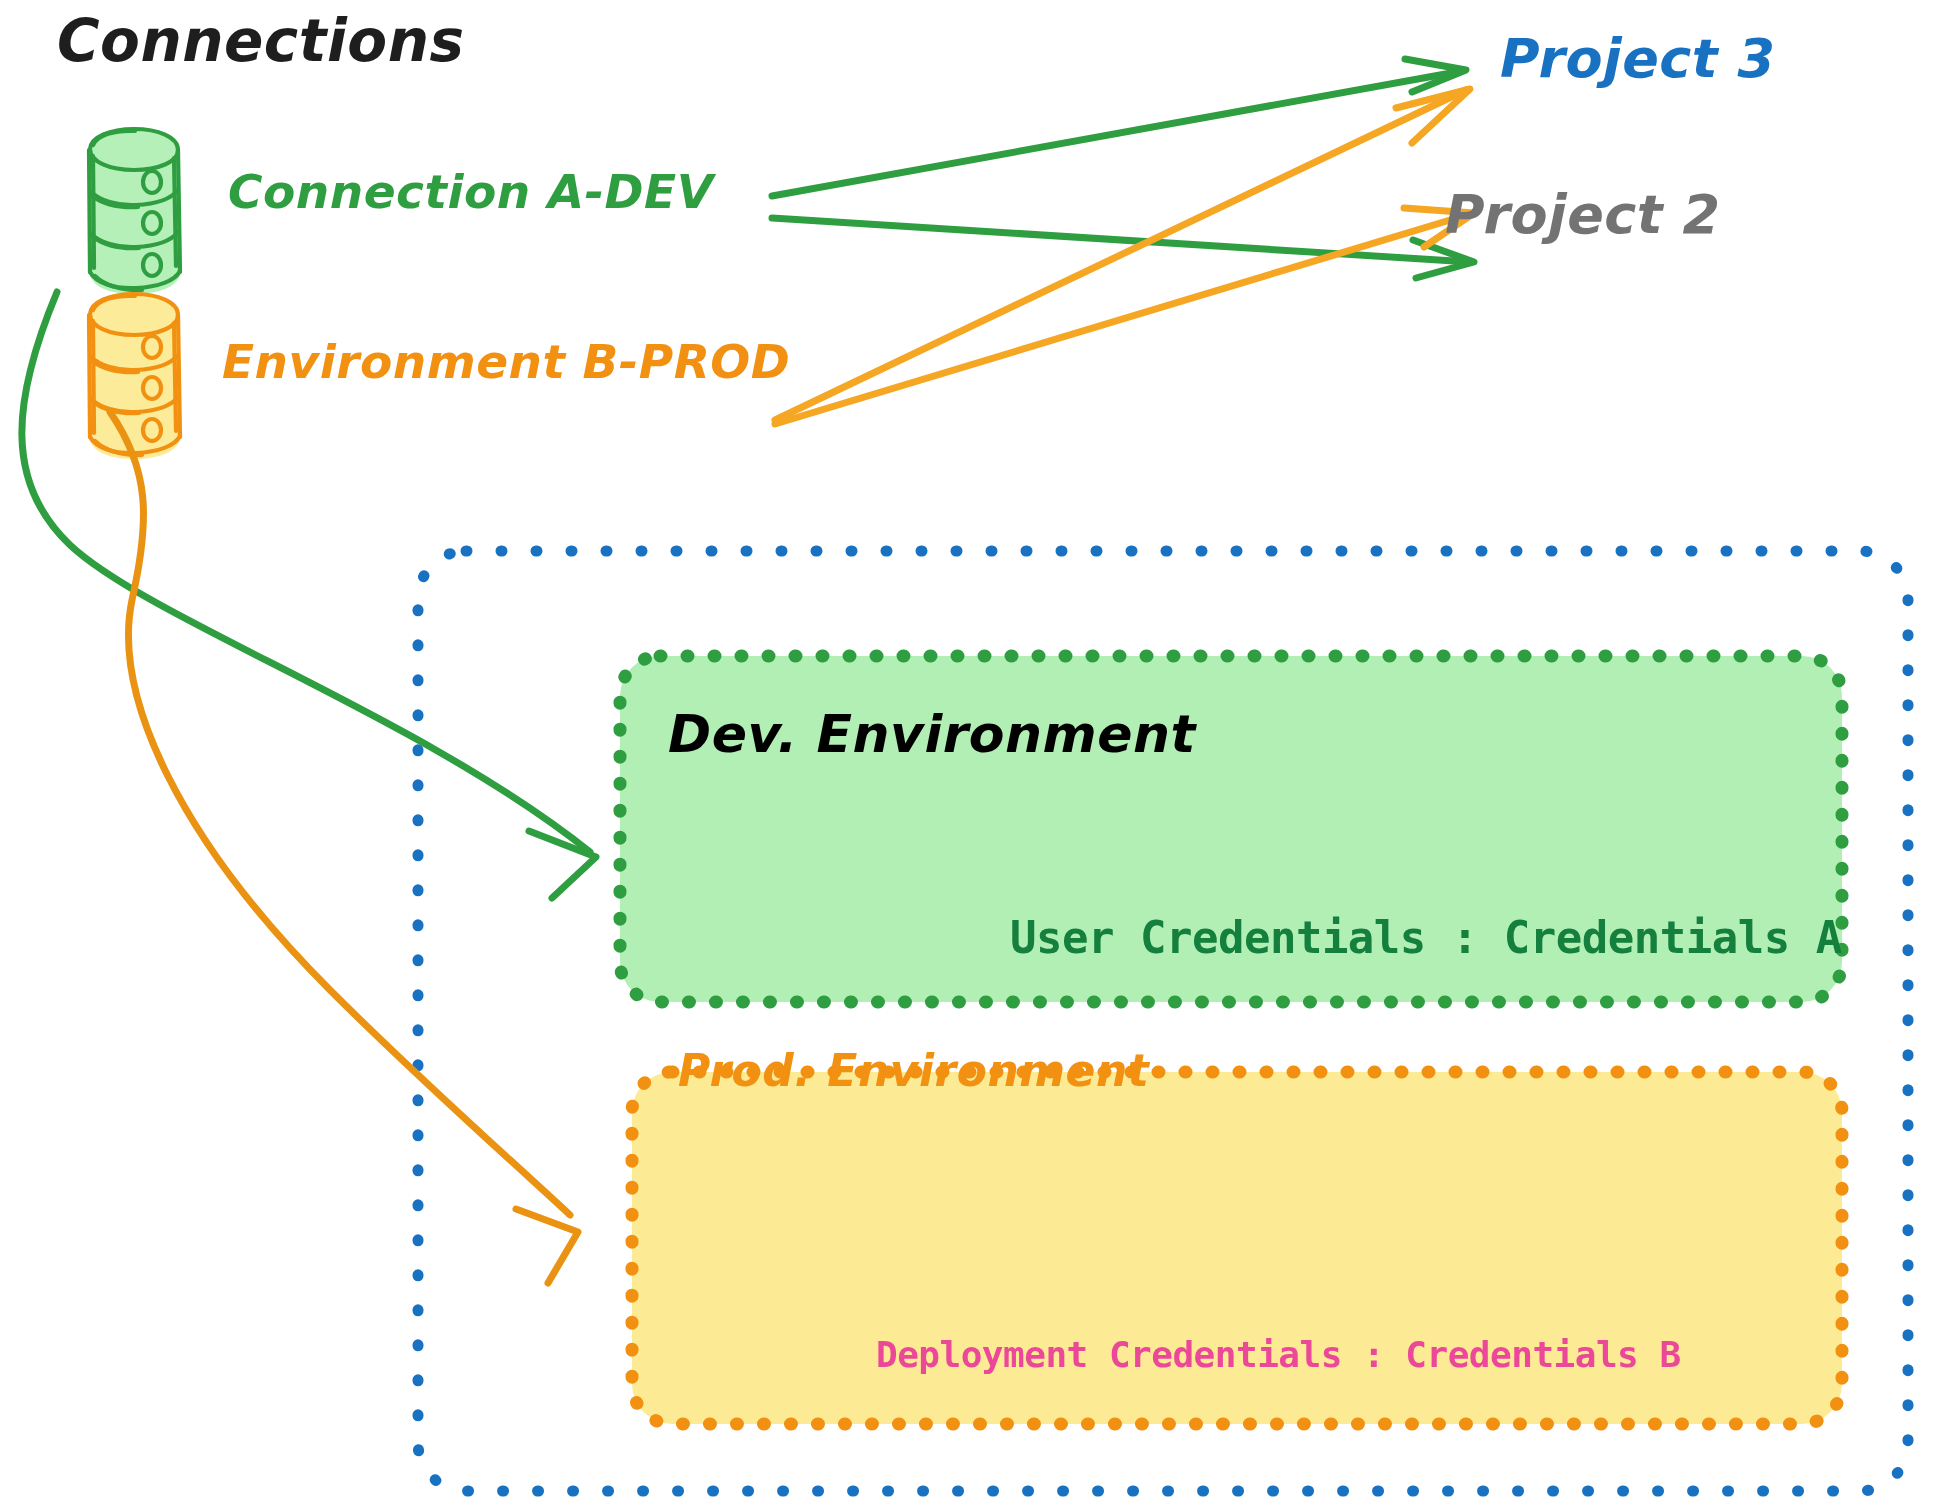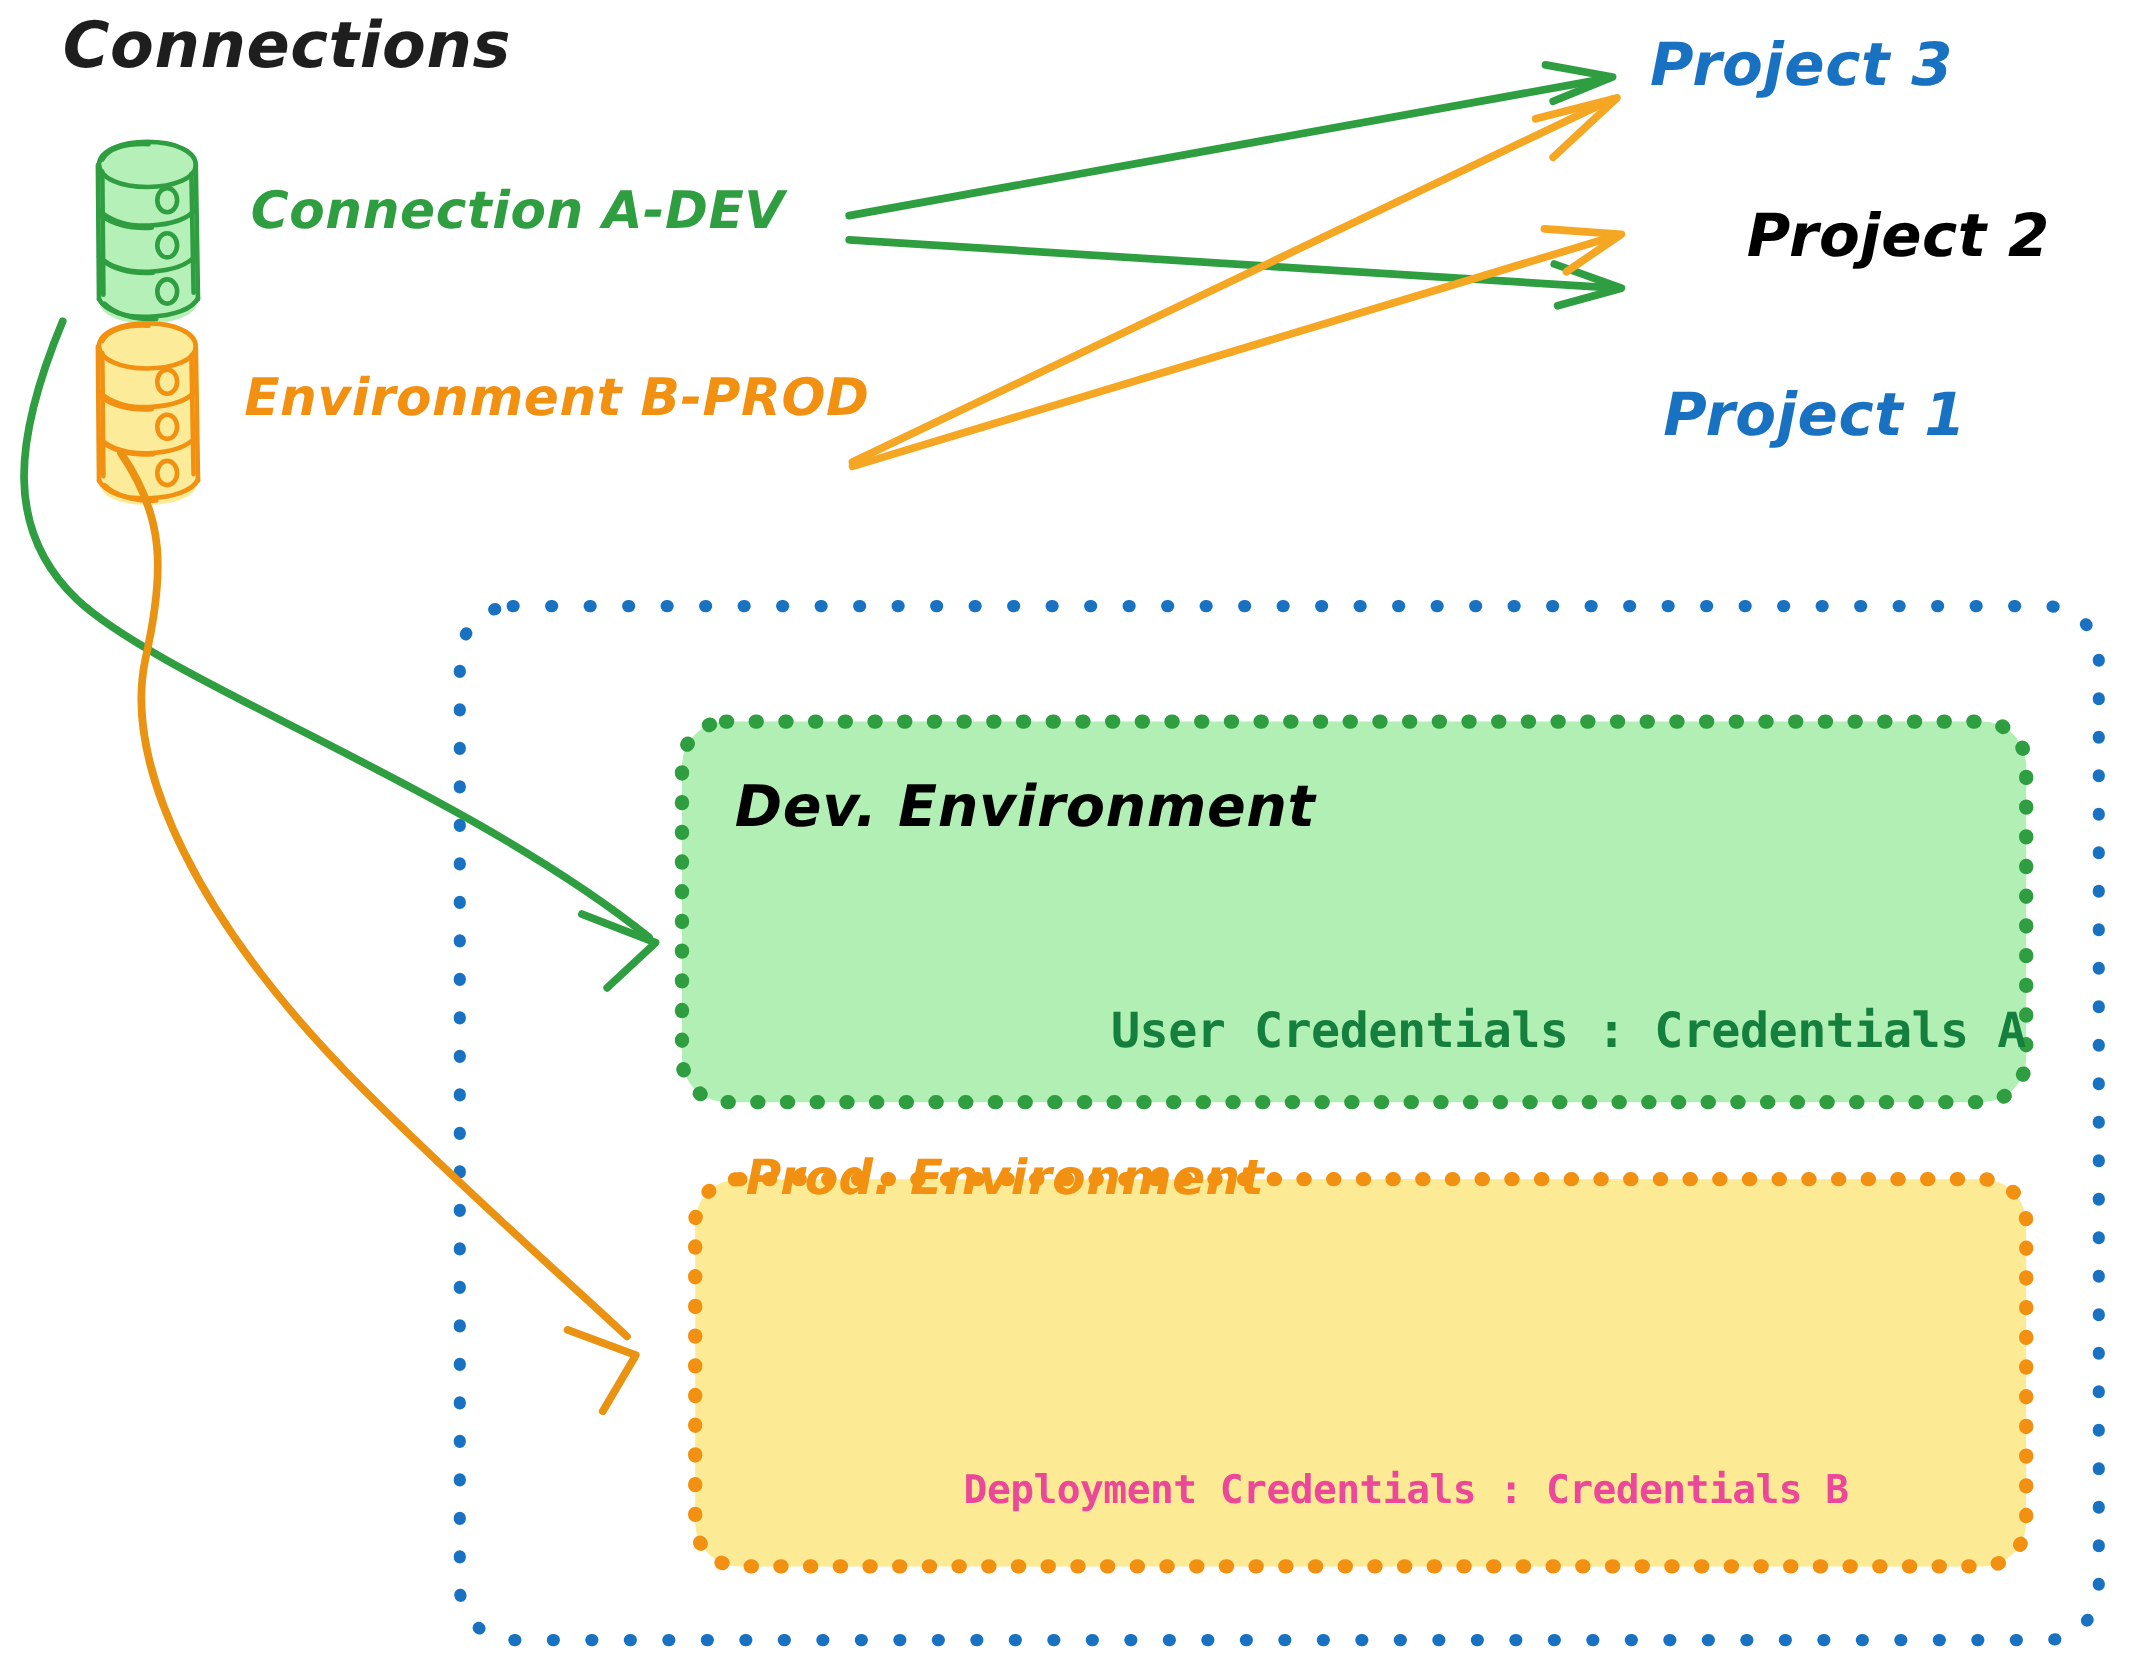--- a/index.html
+++ b/index.html
@@ -59,24 +59,24 @@
     font-size: 47px;
     color: #f29111;
   }
   #label-project-3 {
     left: 1500px;
     top: 32px;
     font-size: 54px;
     color: #1971c2;
   }
   #label-project-2 {
-    left: 1588px;
+    left: 1445px;
     top: 188px;
     font-size: 54px;
-    color: #000000;
+    color: #737373;
   }
   #label-project-1 {
     left: 1512px;
     top: 350px;
     font-size: 54px;
     color: #1971c2;
   }
   #label-dev-env {
     left: 668px;
     top: 708px;
@@ -219,21 +219,20 @@
   <div class="lbl hand" id="title-connections">Connections</div>
 
   <div class="lbl hand" id="label-conn-a">Connection A-DEV</div>
 
   <div class="lbl hand" id="label-conn-b">Environment B-PROD</div>
 
   <div class="lbl hand" id="label-project-3">Project 3</div>
 
   <div class="lbl hand" id="label-project-2">Project 2</div>
 
-  <div class="lbl hand" id="label-project-1">Project 1</div>
 
   <div class="lbl hand" id="label-dev-env">Dev. Environment</div>
 
   <div class="lbl mono" id="label-dev-creds">User Credentials : Credentials A</div>
 
   <div class="lbl hand" id="label-prod-env">Prod. Environment</div>
 
   <div class="lbl mono" id="label-prod-creds">Deployment Credentials : Credentials B</div>
 
 </div>

